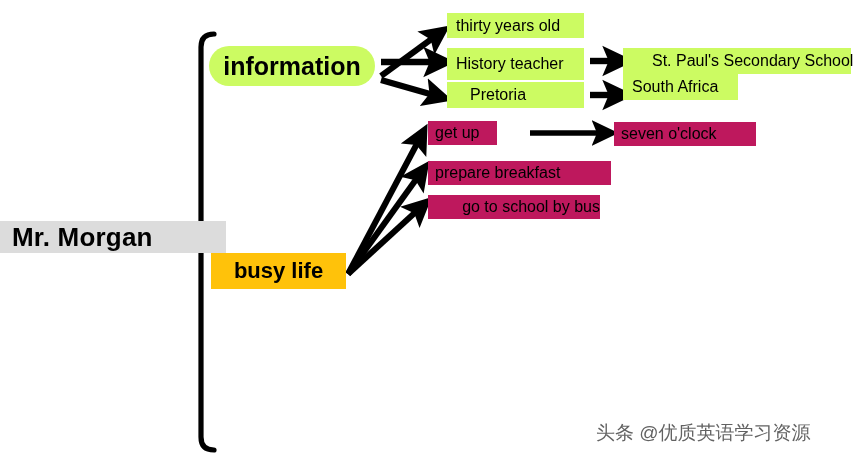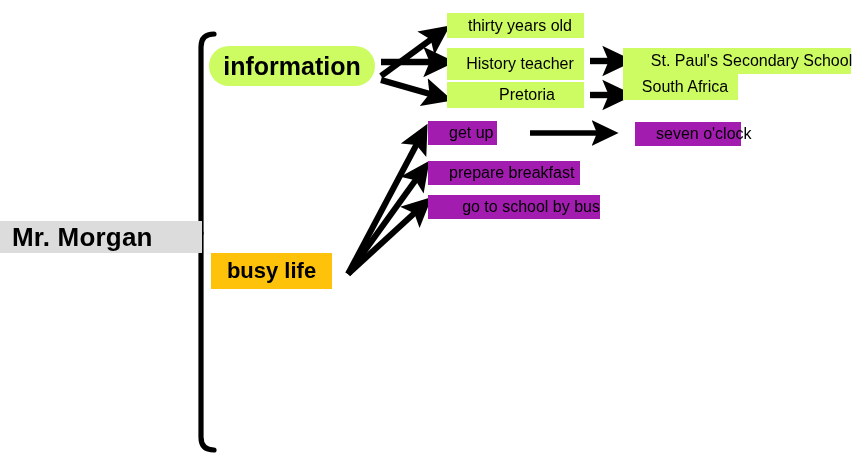--- a/index.html
+++ b/index.html
@@ -56,33 +56,33 @@
     background: #ffc20a;
     color: #000000;
     font-weight: bold;
     font-size: 22px;
     justify-content: center;
   }
   .node-leaf-green {
     background: #ccfb62;
     color: #000000;
     font-size: 16px;
-    justify-content: center;
+    justify-content: flex-start;
     padding-left: 23px;
   }
   .node-leaf-green.left-text {
-    justify-content: center;
+    justify-content: flex-start;
     padding-left: 9px;
   }
   .node-leaf-orange {
-    background: #a21caf;
+    background: #be185d;
     color: #000000;
     font-size: 16px;
     justify-content: flex-start;
-    padding-left: 21px;
+    padding-left: 7px;
   }
   .watermark {
     position: absolute;
     color: #555555;
     font-size: 19px;
     white-space: nowrap;
     opacity: 0.92;
   }
 </style>
 </head>
@@ -127,21 +127,21 @@
     </g>
     <g>
       <path d="M 348 274 L 420 208" stroke="#000000" stroke-width="6" fill="none" marker-end="url(#arrowhead)"></path>
     </g>
 
     <g>
       <path d="M 530 133 L 604 133" stroke="#000000" stroke-width="5.4" fill="none" marker-end="url(#arrowhead)"></path>
     </g>
   </svg>
 
-  <div class="node node-root" style="left:0px; top:221px; width:202px; height:32px;">
+  <div class="node node-root" style="left:0px; top:221px; width:226px; height:32px;">
     <span>Mr. Morgan</span>
   </div>
 
   <div class="node node-branch-green" style="left:209px; top:46px; width:166px; height:40px;border-radius:20px;">
     <span>information</span>
   </div>
 
   <div class="node node-leaf-green left-text" style="left:447px; top:13px; width:137px; height:25px;">
     <span>thirty years old</span>
   </div>
@@ -155,34 +155,37 @@
   </div>
 
   <div class="node node-leaf-green left-text" style="left:623px; top:48px; width:228px; height:26px;padding-left:29px;">
     <span>St. Paul's Secondary School</span>
   </div>
 
   <div class="node node-leaf-green left-text" style="left:623px; top:74px; width:115px; height:26px;">
     <span>South Africa</span>
   </div>
 
-  <div class="node node-branch-orange" style="left:211px; top:253px; width:121px; height:36px;">
+  <div class="node node-branch-orange" style="left:211px; top:253px; width:135px; height:36px;">
     <span>busy life</span>
   </div>
 
   <div class="node node-leaf-orange" style="left:428px; top:121px; width:69px; height:24px;">
     <span>get up</span>
   </div>
 
-  <div class="node node-leaf-orange" style="left:428px; top:161px; width:152px; height:24px;">
+  <div class="node node-leaf-orange" style="left:428px; top:161px; width:183px; height:24px;">
     <span>prepare breakfast</span>
   </div>
 
   <div class="node node-leaf-orange" style="left:428px; top:195px; width:172px; height:24px;justify-content:flex-end;">
     <span>go to school by bus</span>
   </div>
 
-  <div class="node node-leaf-orange" style="left:614px; top:122px; width:106px; height:24px;margin-left:21px;">
+  <div class="node node-leaf-orange" style="left:614px; top:122px; width:142px; height:24px;">
     <span>seven o'clock</span>
   </div>
 
+  <div class="watermark" style="left:596px; top:420px;">
+    <span>头条 @优质英语学习资源</span>
+  </div>
 
 </div>
 
 </body></html>

